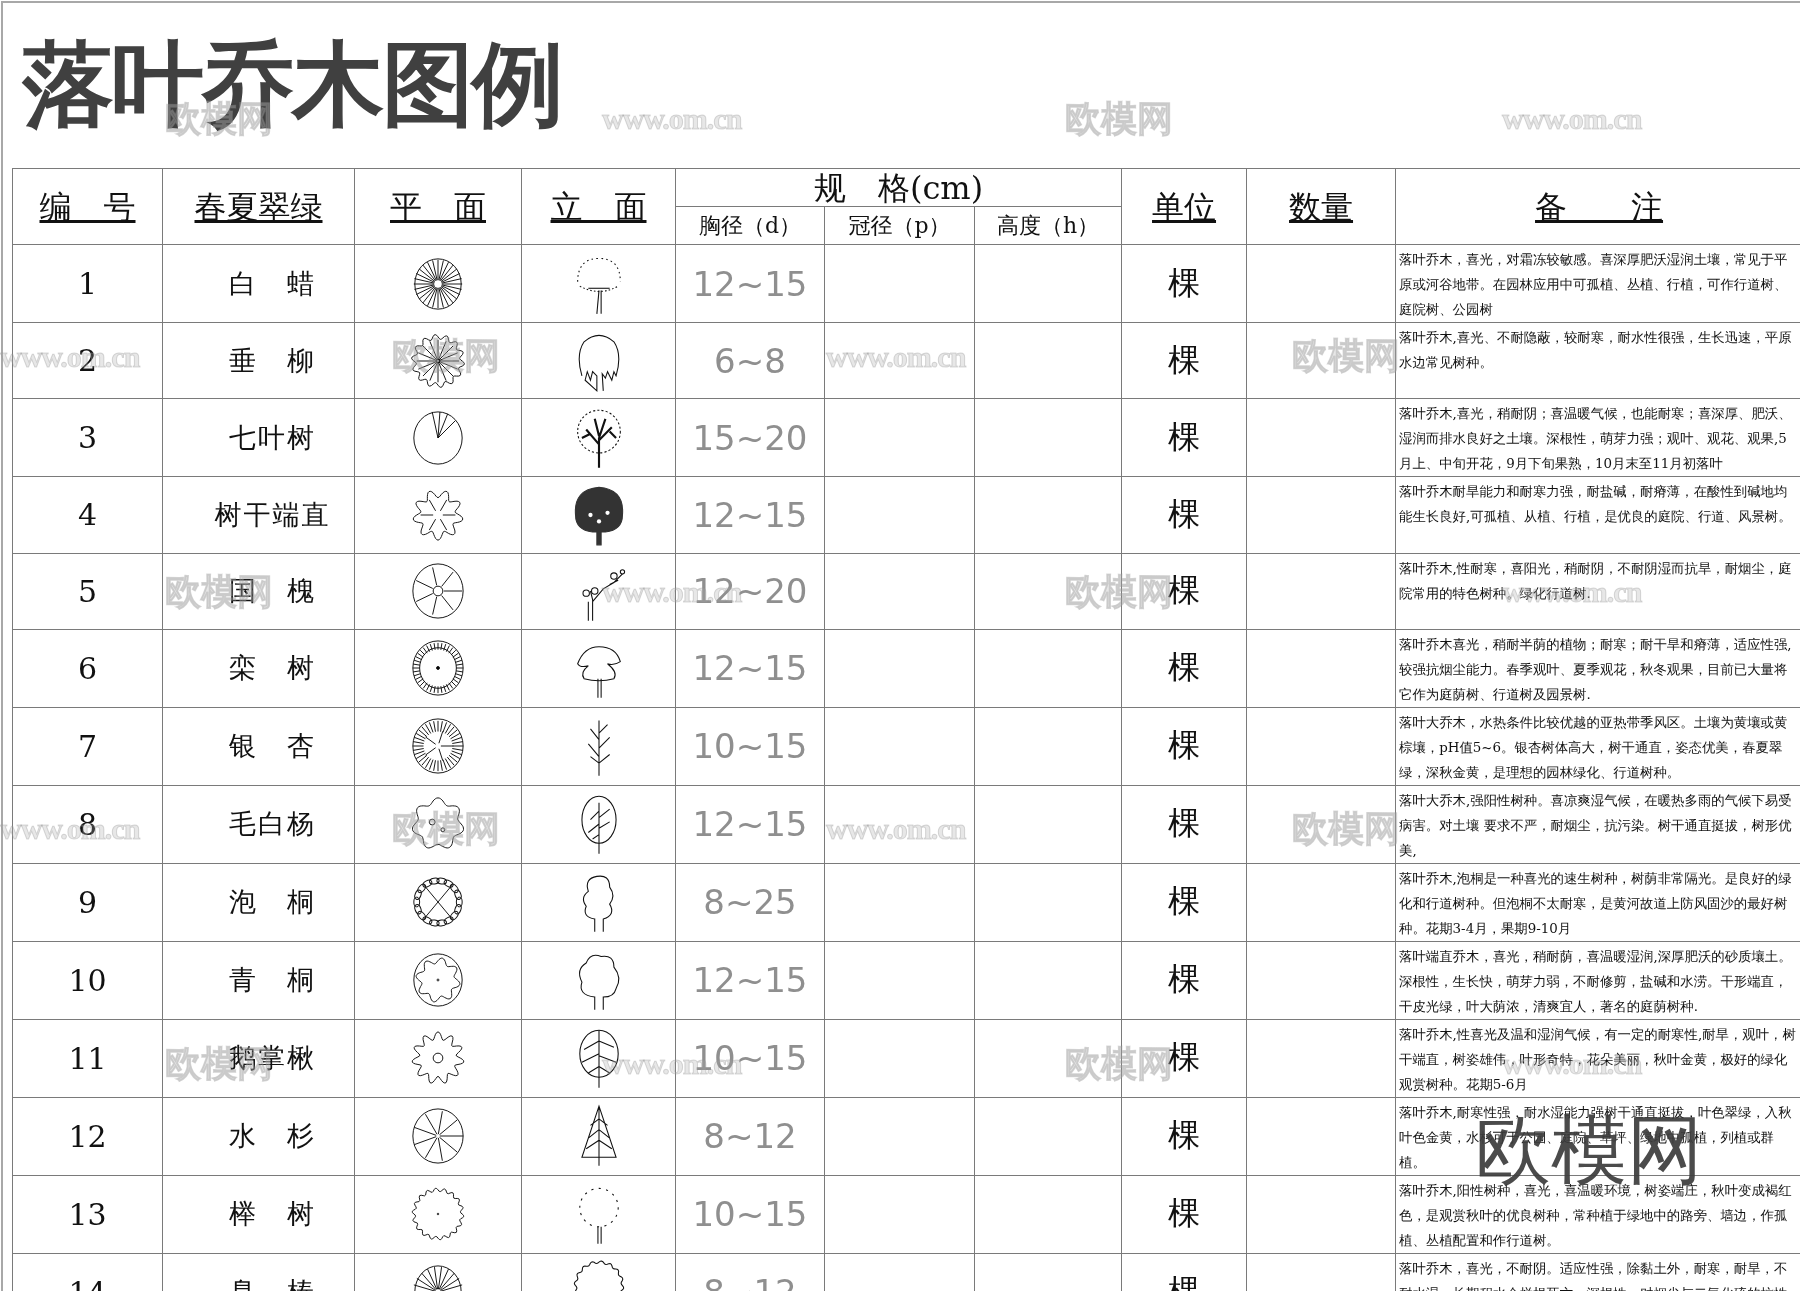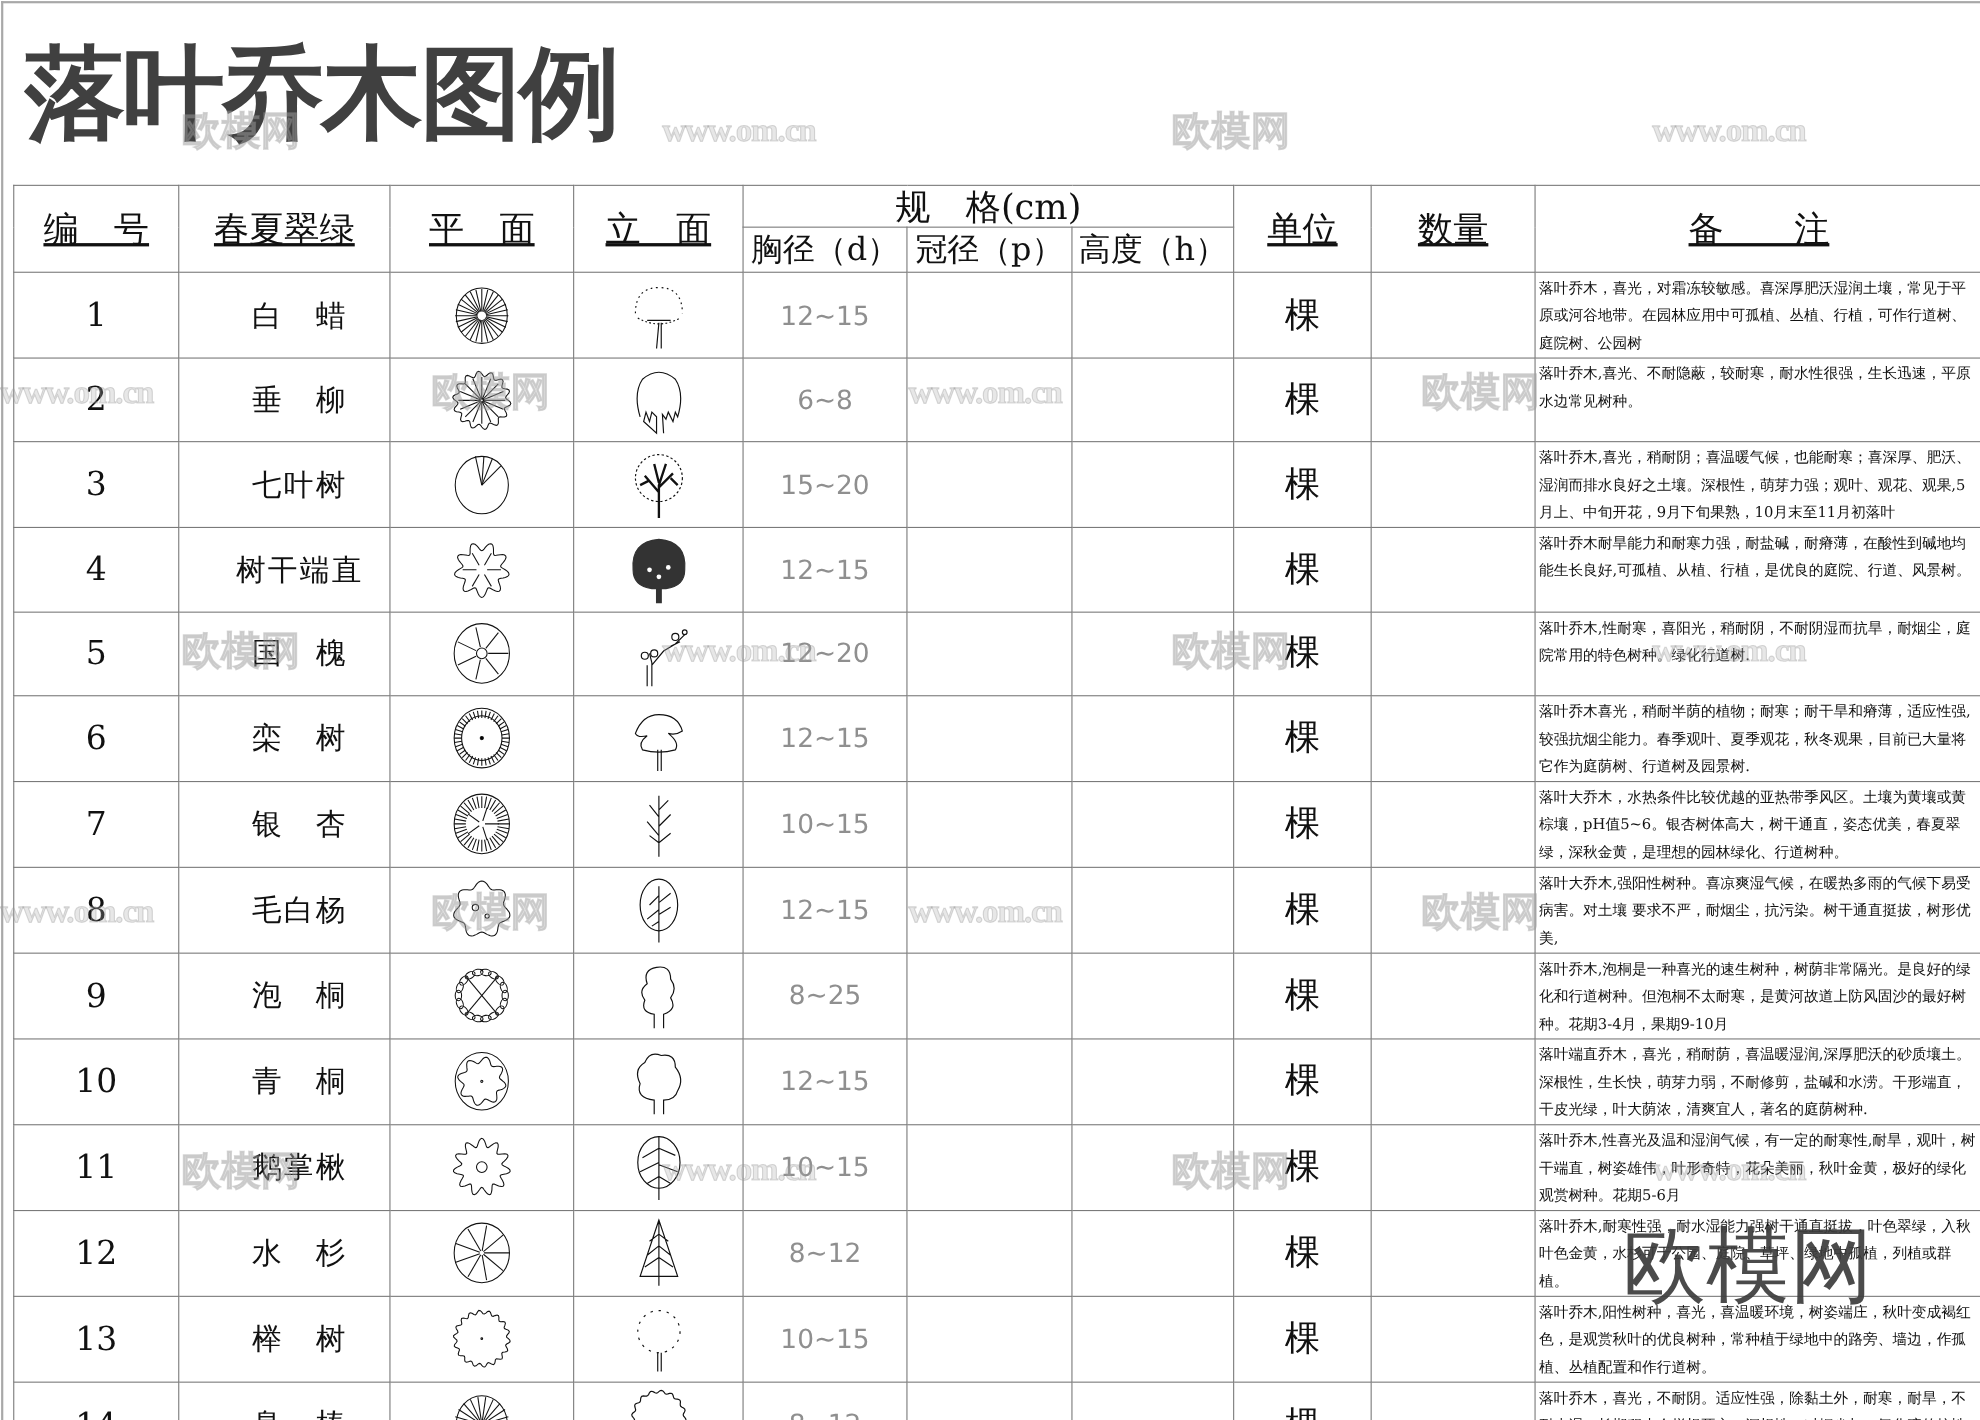--- a/index.html
+++ b/index.html
@@ -33,25 +33,25 @@
   table.legend {
     position: absolute; left: 12px; top: 168px; width: 1790px;
     border-collapse: collapse; table-layout: fixed;
   }
   table.legend td, table.legend th {
     border: 1.5px solid #7a7a7a; padding: 0; text-align: center; vertical-align: middle;
     font-weight: normal;
   }
   th.h { font-size: 32px; height: 37px; line-height: 36px; }
   th.h.tall { height: 74px; text-decoration: underline; }
-  th.sub { font-size: 29px; height: 37px; }
+  th.sub { font-size: 22px; height: 37px; }
   tr.row td { height: 73.3px; }
   td.num { font-size: 30px; }
   td.name { font-size: 27px; text-align: left; padding-left: 28px !important; letter-spacing: 2px; }
-  td.dbh { font-family: "DejaVu Sans", "Liberation Sans", sans-serif; font-size: 24px; color: #8f8f8f; font-weight: 300; }
+  td.dbh { font-family: "DejaVu Sans", "Liberation Sans", sans-serif; font-size: 34px; color: #8f8f8f; font-weight: 300; }
   td.unit { font-size: 32px; }
   td.remark {
     text-align: left !important; vertical-align: top !important;
     font-size: 13.4px; line-height: 25px; padding: 2px 2px 0 3px !important;
     font-family: "DejaVu Serif", "Liberation Serif", serif; color: #111;
     overflow: hidden;
   }
   .ic { display: inline-block; vertical-align: middle; }
   .ic svg { display: block; }
 </style>

